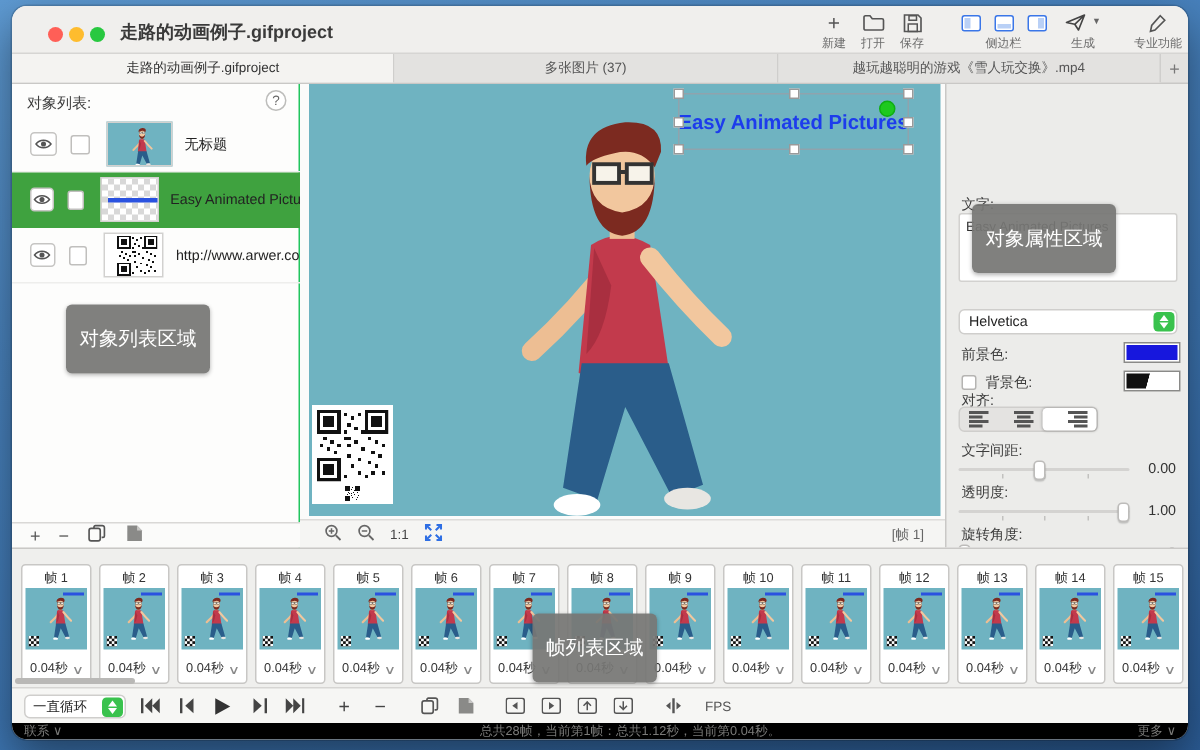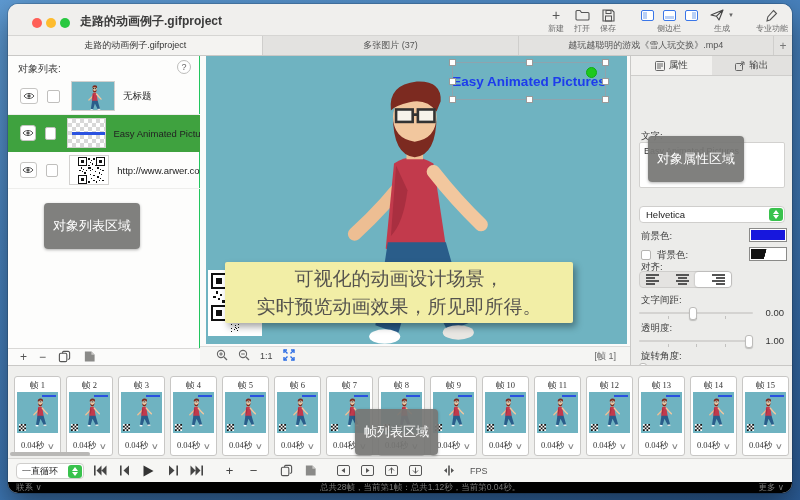--- a/index.html
+++ b/index.html
@@ -92,21 +92,21 @@
   .seg-btn b { height:1.5px; background:#555; display:block; }
   .slider { position:absolute; left:8px; width:114px; height:12px; }
   .slider .track { position:absolute; left:0; right:0; top:5px; height:2px; background:#d4d3d1; border-radius:1px; }
   .slider .tick { position:absolute; top:9px; width:1px; height:3px; background:#c2c1bf; }
   .slider .thumb { position:absolute; top:0; width:8px; height:13px; background:#fff; border:1px solid #bdbcba; border-radius:3px; box-shadow:0 1px 1px rgba(0,0,0,.2); }
   .sval { position:absolute; right:8px; font-size:9.5px; color:#333; }
 
   
   #frames { position:absolute; left:0; top:361px; width:784px; height:93px; background:#efefed; border-top:1px solid #c9c8c6; overflow:hidden; }
   #frame-cards { position:absolute; left:6px; top:10px; display:flex; gap:5px; }
-  .fcard { width:47px; height:80px; background:#fff; border:1px solid #c8c7c5; border-radius:3px; flex:0 0 auto; position:relative;font-family:Liberation Serif, serif; }
+  .fcard { width:47px; height:80px; background:#fff; border:1px solid #c8c7c5; border-radius:3px; flex:0 0 auto; position:relative; }
   .fcard .fname { font-size:8.5px; color:#333; text-align:center; margin-top:3px; height:12px; }
   .fcard .fthumb { position:relative; margin:0 2px; height:41px; background:#6fb3c1; overflow:hidden; }
   .fthumb .blue-line { position:absolute; right:2px; top:3px; width:14px; height:2px; background:#2a52e0; }
   .fthumb .mini-qr { position:absolute; left:2px; bottom:2px; width:7px; height:7px;
     background-image:conic-gradient(#111 25%,#fff 0 50%,#111 0 75%,#fff 0); background-size:3.5px 3.5px; }
   .fthumb svg { position:absolute; left:14px; top:5px; }
   .fcard .fdur { position:absolute; bottom:3px; left:0; right:0; display:flex; align-items:center; justify-content:center; gap:4px; font-size:8.5px; color:#333; }
   .fcard .chev { color:#888; font-size:8px; transform:scaleX(1.4); }
   #hscroll { position:absolute; left:2px; bottom:2px; width:80px; height:4px; border-radius:2px; background:#b9b8b6; }
 
@@ -400,38 +400,20 @@
                 <path d="M1 4 V1 h3 M8 1 h3 v3 M11 8 v3 h-3 M4 11 H1 V8"></path>
                 <path d="M1 1 l3.5 3.5 M11 1 L7.5 4.5 M11 11 L7.5 7.5 M1 11 l3.5 -3.5"></path>
               </g>
             </svg>
         </span>
         <span id="frame-indicator">[帧 1]</span>
       </div>
     </div>
 
     <div id="rpanel">
-      <div id="rtabs">
-        <div class="rtab active">
-          <svg width="10" height="10" viewBox="0 0 10 10">
-              <rect x="0.5" y="0.5" width="9" height="9" rx="1" fill="none" stroke="#666"></rect>
-              <line x1="2" y1="3" x2="8" y2="3" stroke="#666"></line>
-              <line x1="2" y1="5" x2="8" y2="5" stroke="#666"></line>
-              <line x1="2" y1="7" x2="6" y2="7" stroke="#666"></line>
-            </svg>
-          <span>属性</span>
-        </div>
-        <div class="rtab">
-          <svg width="10" height="10" viewBox="0 0 10 10">
-              <rect x="0.5" y="2.5" width="7" height="7" rx="1" fill="none" stroke="#666"></rect>
-              <path d="M5 5 L9 1 M9 1 h-3 M9 1 v3" stroke="#666" fill="none"></path>
-            </svg>
-          <span>输出</span>
-        </div>
-      </div>
 
       <span class="plabel" style="top:74px">文字:</span>
       <div id="prop-text-area">Easy Animated Pictures</div>
 
       <span class="plabel" style="top:154px">字体:</span>
       <div class="pselect" style="top:150px">
         <span>Helvetica</span>
         <span class="stepper"></span>
       </div>
 
@@ -811,23 +793,19 @@
         </span>
       <span id="fps">FPS</span>
     </div>
 
     <div id="statusbar">
       <span id="status-left"><span>联系</span> <span>∨</span></span>
       <span id="status-sum">总共28帧，当前第1帧：总共1.12秒，当前第0.04秒。</span>
       <span id="status-more"><span>更多</span> <span>∨</span></span>
     </div>
 
-    <div id="tooltip">
-      <div>可视化的动画设计场景，</div>
-      <div>实时预览动画效果，所见即所得。</div>
-    </div>
 
     <div class="badge" id="badge-objects">对象列表区域</div>
     <div class="badge" id="badge-props">对象属性区域</div>
     <div class="badge" id="badge-frames">帧列表区域</div>
 
   </div>
 </div>
 
 </body></html>

